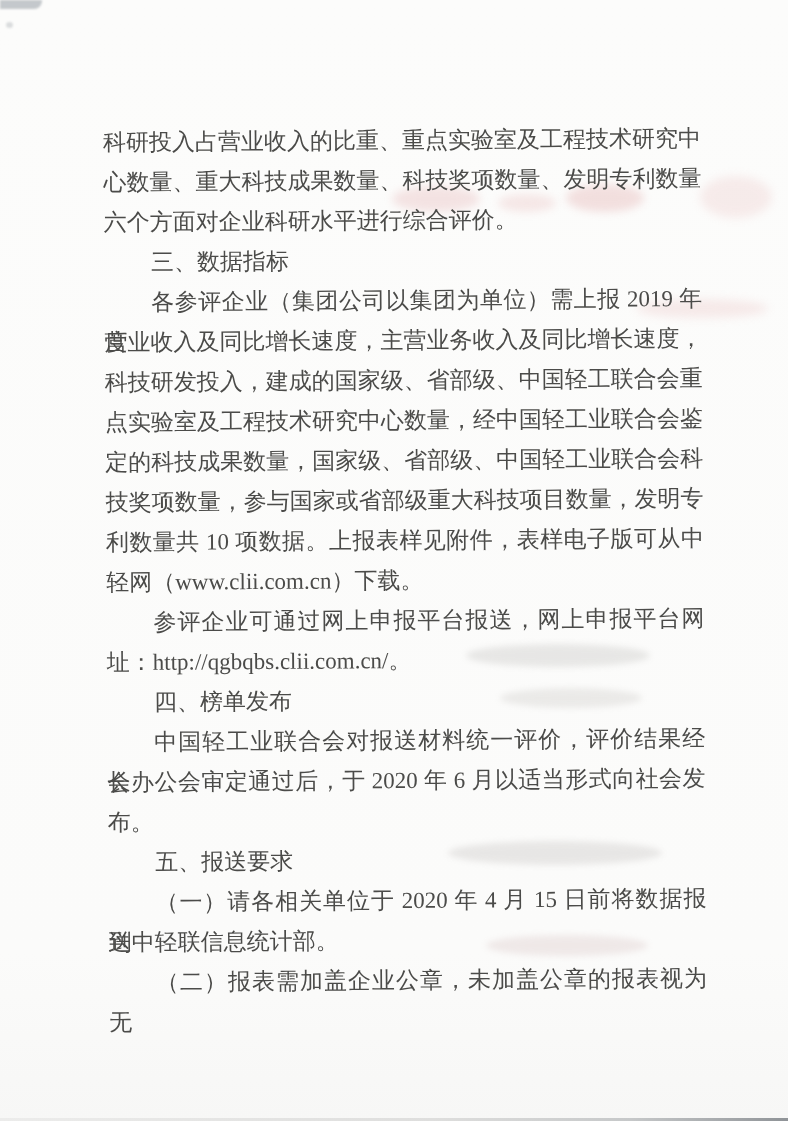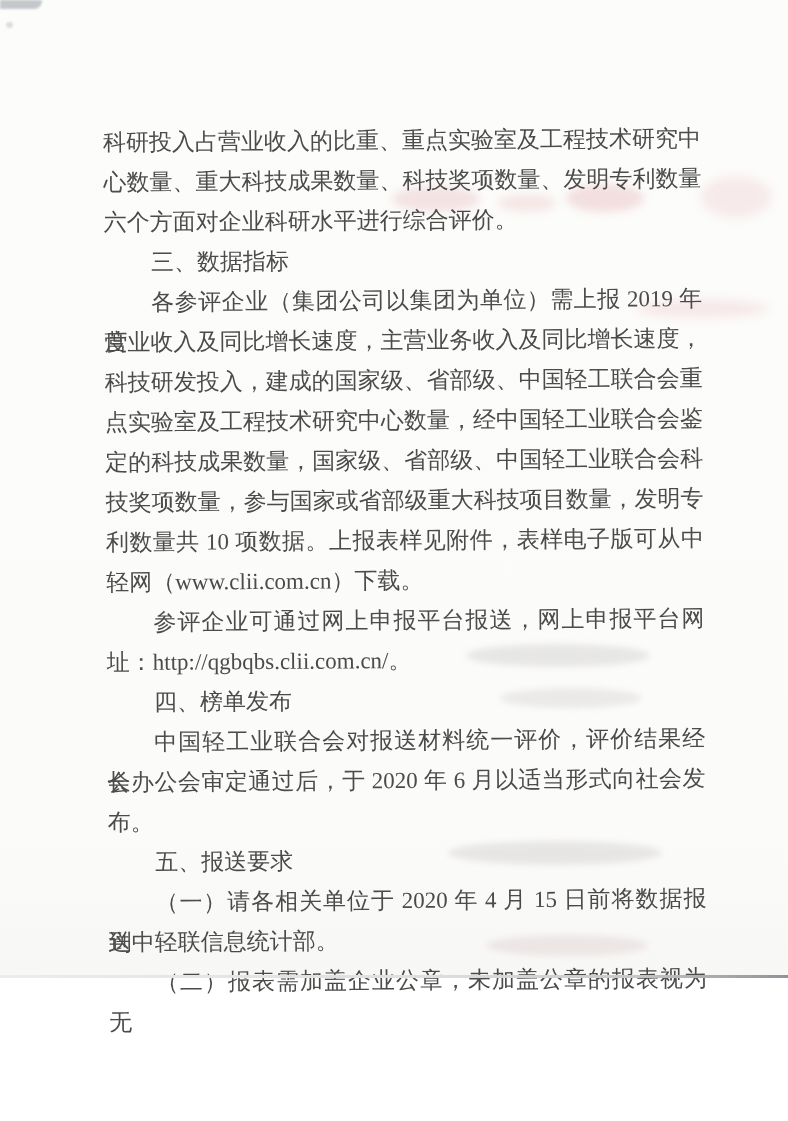--- a/index.html
+++ b/index.html
@@ -11,21 +11,21 @@
     height: 1121px;
     position: relative;
     overflow: hidden;
     background: #ffffff;
     font-family: "Liberation Serif", serif;
   }
   .page {
     position: absolute;
     left: 0; top: 0;
     width: 788px;
-    height: 978px;
+    height: 1121px;
     background: linear-gradient(180deg, #fcfcfb 0%, #fbfbfa 85%, #f7f7f6 100%);
   }
   .text-block {
     position: absolute;
     left: 106px;
     top: 121px;
     width: 598px;
     transform: rotate(-0.4deg);
     transform-origin: 50% 50%;
   }

